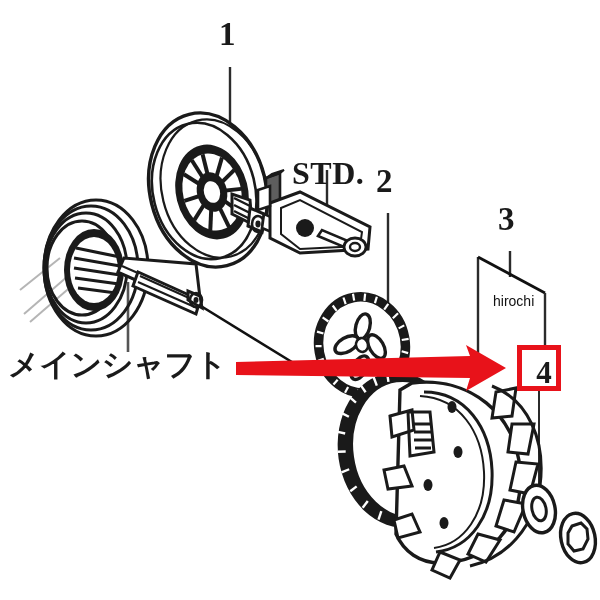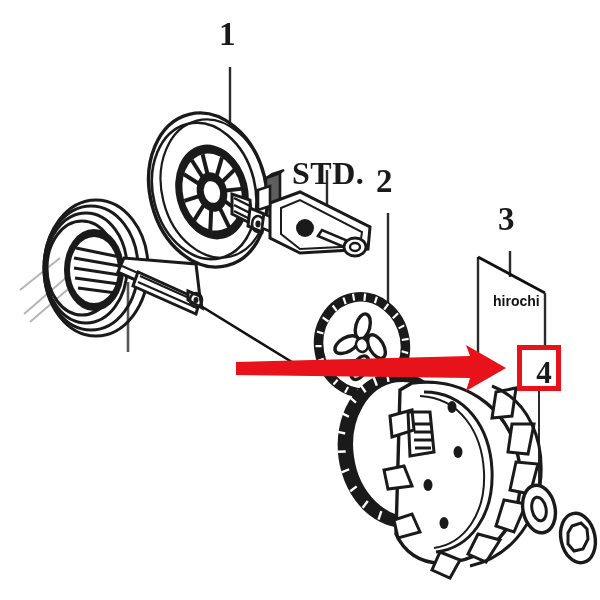--- a/index.html
+++ b/index.html
@@ -51,21 +51,21 @@
     left: 8px; top: 349px;
     font-size: 31px;
     font-family: "DejaVu Sans", sans-serif;
     font-weight: 700;
     letter-spacing: -0.5px;
   }
   #lbl-hirochi {
     left: 493px; top: 294px;
     font-size: 14px;
     font-family: "Liberation Sans", sans-serif;
-    font-weight: 700;
+    font-weight: 400;
     color: #111;
   }
   #box-4 {
     position: absolute;
     left: 517px; top: 345px;
     width: 44px; height: 46px;
     border: 5px solid #e8121a;
     box-sizing: border-box;
     background: #ffffff;
   }
@@ -339,20 +339,21 @@
   </svg>
 
   <div class="lbl callout-num" id="lbl-1">1</div>
 
   <div class="lbl callout-num" id="lbl-2">2</div>
 
   <div class="lbl callout-num" id="lbl-3">3</div>
 
   <div class="lbl" id="lbl-std">STD.</div>
 
+  <div class="lbl" id="lbl-main-shaft">メインシャフト</div>
 
   <div class="lbl" id="lbl-hirochi">hirochi</div>
 
   <div id="box-4">
     <div id="lbl-4">4</div>
   </div>
 
 </div>
 
 </body></html>

